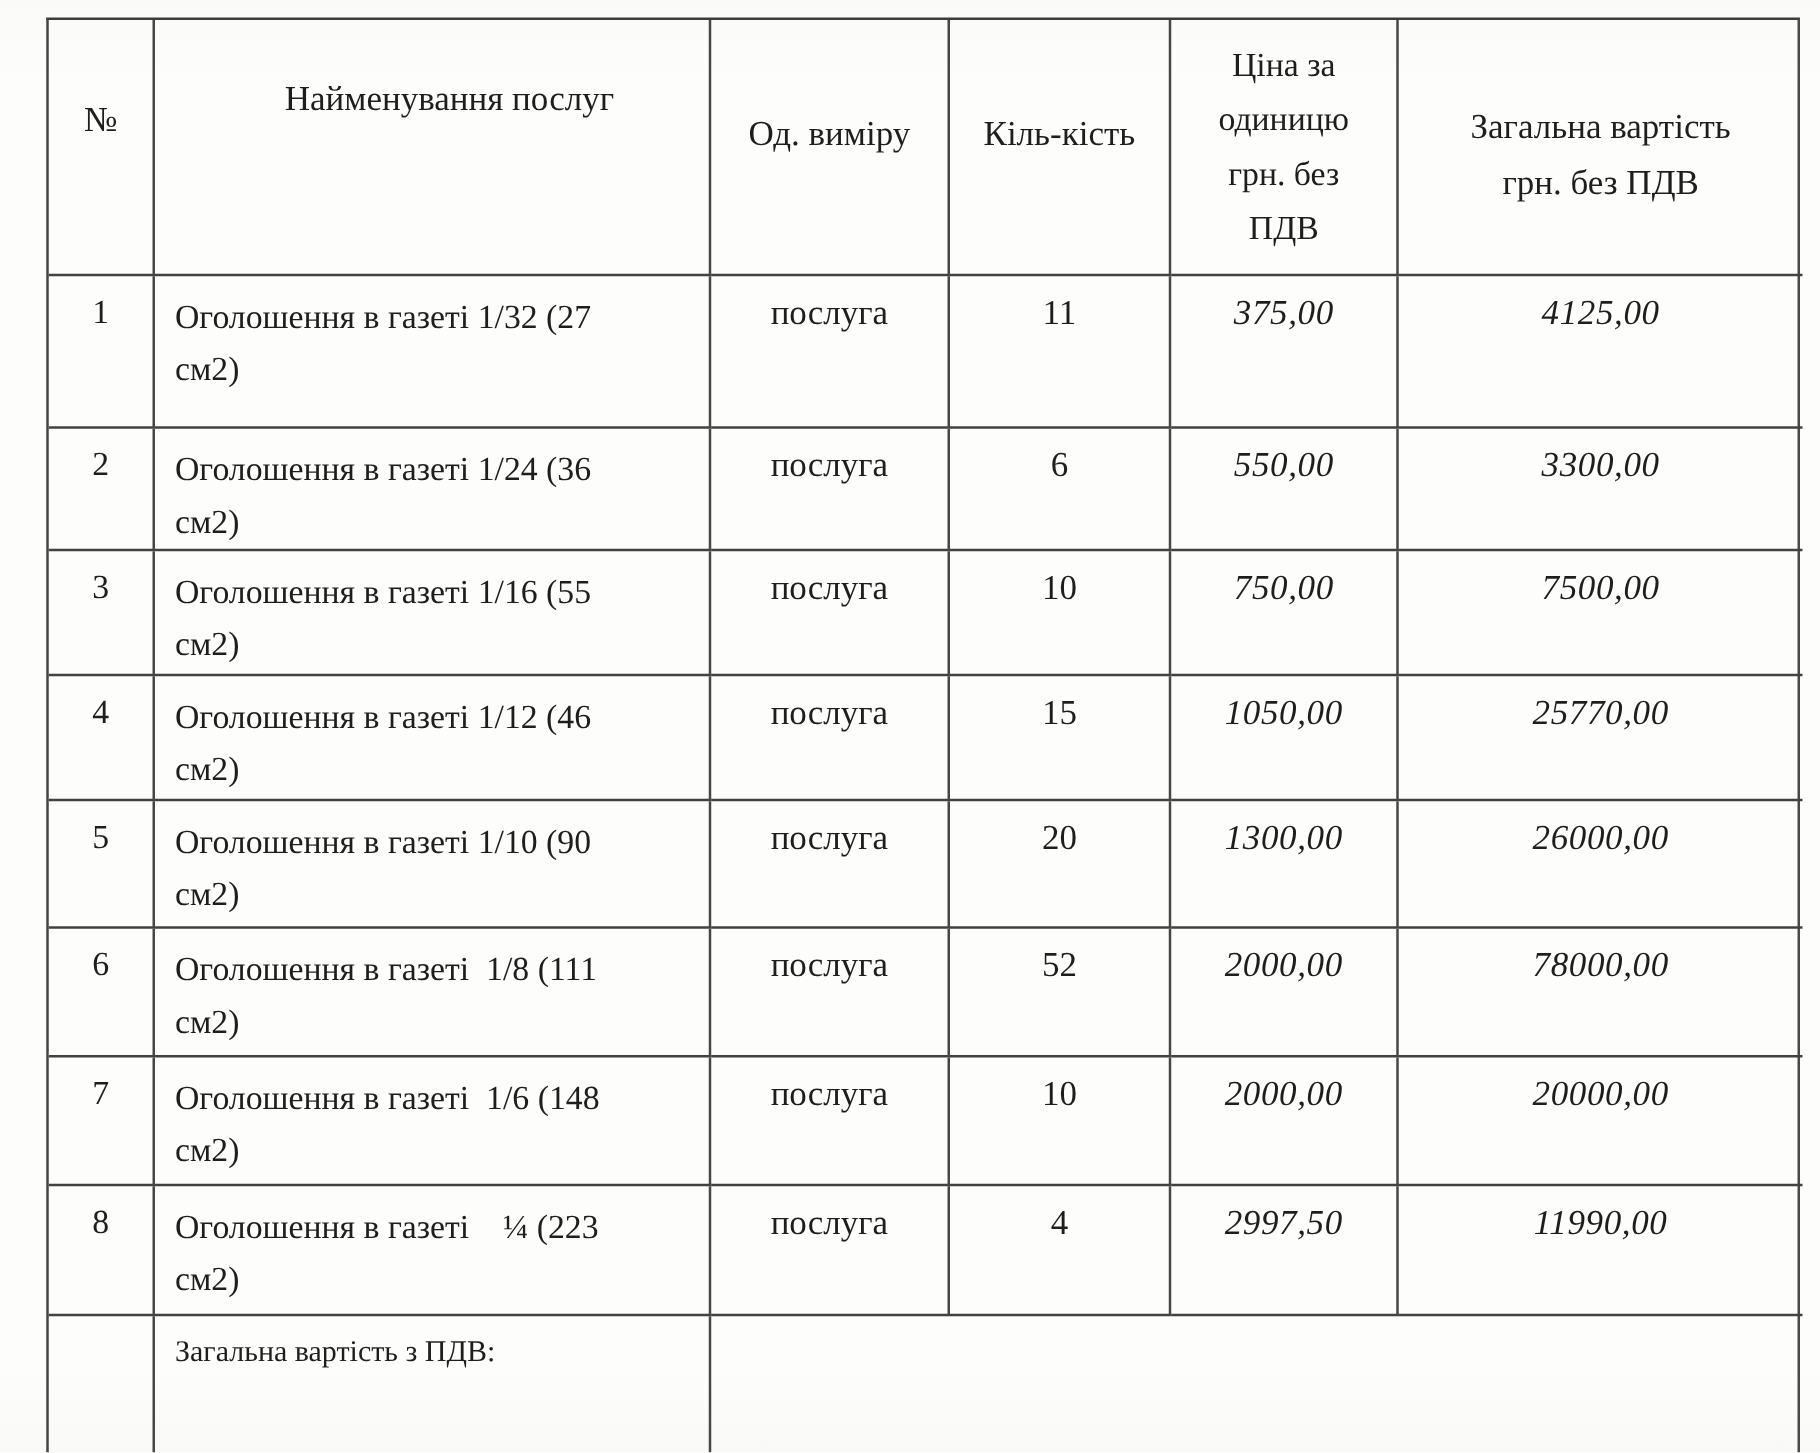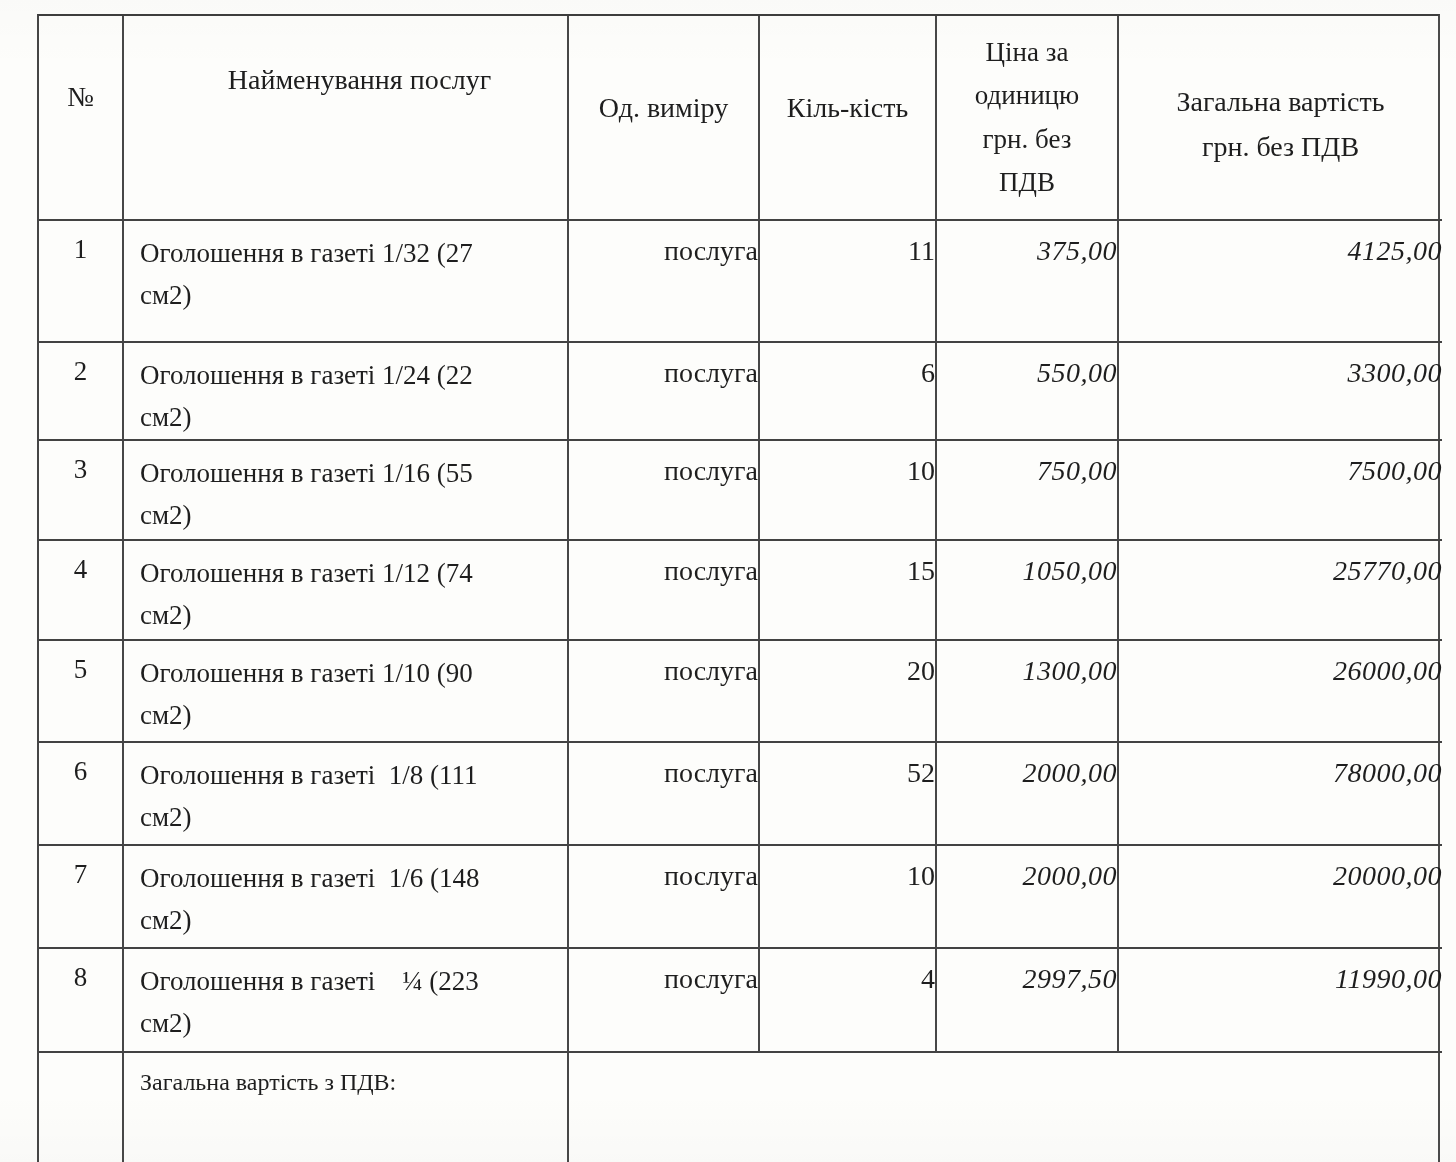--- a/index.html
+++ b/index.html
@@ -68,21 +68,21 @@
     padding-top: 13px;
     font-size: 27px;
   }
   .c-name {
     padding: 12px 8px 0 16px;
     font-size: 27px;
     line-height: 1.55;
     text-align: left;
   }
   .c-unit, .c-qty, .c-price, .c-total {
-    text-align: right;
+    text-align: center;
     padding-top: 14px;
     font-size: 28px;
   }
   .c-price, .c-total { letter-spacing: 0.5px; font-style: italic; }
 
   
   .f-label {
     font-weight: normal;
     font-size: 24px;
     padding: 16px 6px 0 16px;
@@ -117,37 +117,37 @@
 
     <div class="cell c-num">1</div>
     <div class="cell c-name">Оголошення в газеті 1/32 (27
 см2)</div>
     <div class="cell c-unit">послуга</div>
     <div class="cell c-qty">11</div>
     <div class="cell c-price">375,00</div>
     <div class="cell c-total last-col">4125,00</div>
 
     <div class="cell c-num">2</div>
-    <div class="cell c-name">Оголошення в газеті 1/24 (22
+    <div class="cell c-name">Оголошення в газеті 1/24 (36
 см2)</div>
     <div class="cell c-unit">послуга</div>
     <div class="cell c-qty">6</div>
     <div class="cell c-price">550,00</div>
     <div class="cell c-total last-col">3300,00</div>
 
     <div class="cell c-num">3</div>
     <div class="cell c-name">Оголошення в газеті 1/16 (55
 см2)</div>
     <div class="cell c-unit">послуга</div>
     <div class="cell c-qty">10</div>
     <div class="cell c-price">750,00</div>
     <div class="cell c-total last-col">7500,00</div>
 
     <div class="cell c-num">4</div>
-    <div class="cell c-name">Оголошення в газеті 1/12 (74
+    <div class="cell c-name">Оголошення в газеті 1/12 (46
 см2)</div>
     <div class="cell c-unit">послуга</div>
     <div class="cell c-qty">15</div>
     <div class="cell c-price">1050,00</div>
     <div class="cell c-total last-col">25770,00</div>
 
     <div class="cell c-num">5</div>
     <div class="cell c-name">Оголошення в газеті 1/10 (90
 см2)</div>
     <div class="cell c-unit">послуга</div>

